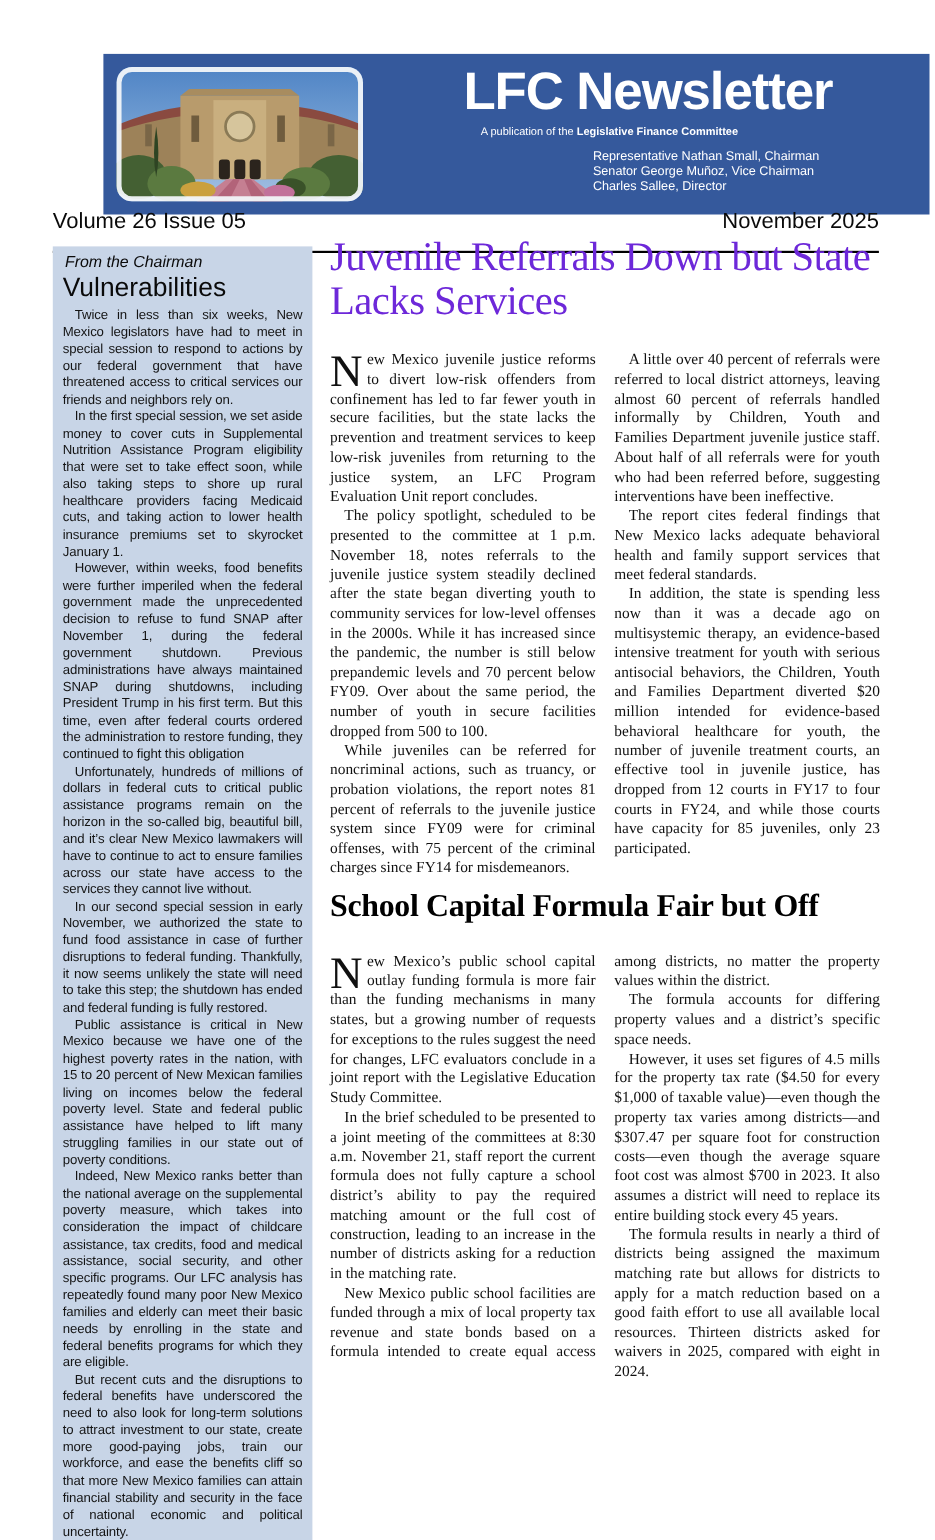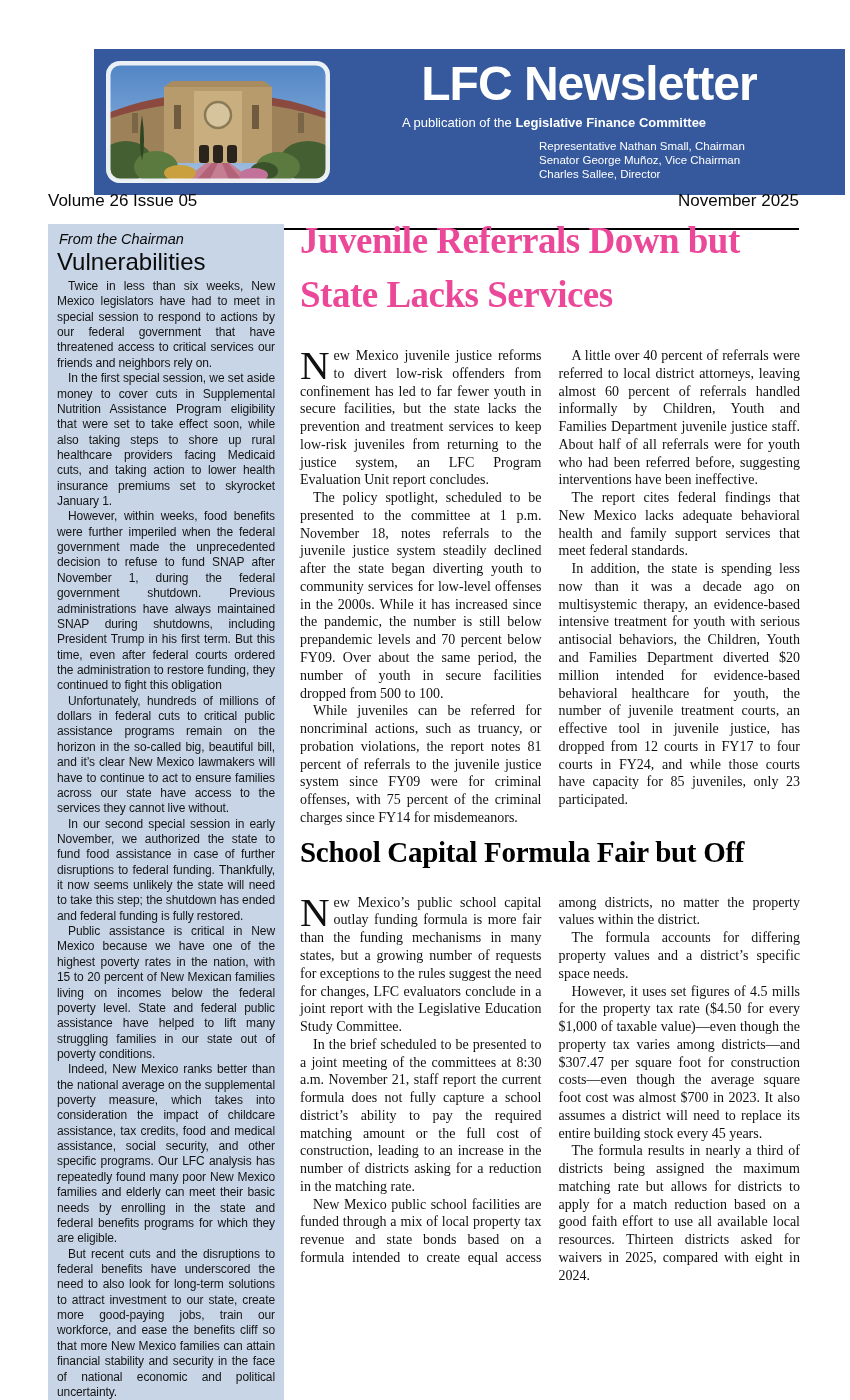--- a/index.html
+++ b/index.html
@@ -6,39 +6,39 @@
   .page{position:relative;width:850px;height:1400px;background:#ffffff;overflow:hidden;
         font-family:"Liberation Sans",sans-serif;color:#111;}
 
   
   .band{position:absolute;left:48px;top:49px;width:751px;height:146px;background:#35599c;margin-left:46px;}
   .logo{position:absolute;left:8px;top:8px;width:232px;height:130px;}
   .logo svg{display:block;}
   .band-right{position:absolute;left:250px;top:6px;width:490px;}
   .nl-title{font-size:48px;font-weight:bold;color:#ffffff;text-align:center;
             letter-spacing:-1px;line-height:58px;}
-  .nl-sub{font-size:13px;color:#ffffff;text-align:center;margin-top:2px;padding-right:70px;}
+  .nl-sub{font-size:10px;color:#ffffff;text-align:center;margin-top:2px;padding-right:70px;}
   .credits{margin-top:9px;margin-left:195px;font-size:11.5px;line-height:14px;color:#ffffff;}
 
   
   .volume-row{position:absolute;left:48px;top:190px;width:751px;display:flex;
-              justify-content:space-between;font-size:17px;line-height:22px;color:#0a0a0a;
+              justify-content:space-between;font-size:20px;line-height:22px;color:#0a0a0a;
               border-bottom:2px solid #000;padding-bottom:16px;}
 
   
   .sidebar{position:absolute;left:48px;top:224px;width:236px;min-height:1126px;
            background:#c8d5e7;box-sizing:border-box;padding:7px 9px 10px 9px;}
   .kicker{font-size:14.5px;font-weight:normal;font-style:italic;color:#0a0a0a;margin-left:2px;}
   .side-title{font-size:24px;font-weight:normal;text-align:left;margin:1px 0 3px 0;color:#0a0a0a;}
   .sidebar p{margin:0;text-indent:11px;font-size:12px;line-height:1.28;letter-spacing:-0.1px;
              text-align:justify;color:#141414;}
 
   
   .main{position:absolute;left:300px;top:214px;width:500px;font-family:"Liberation Serif",serif;}
-  .headline{font-weight:bold;color:#ec4899;margin:0;font-size:37px;line-height:54px;letter-spacing:-0.5px;}
+  .headline{font-weight:normal;color:#6d28d9;margin:0;font-size:37px;line-height:40px;letter-spacing:-0.5px;}
   .headline2{font-weight:bold;color:#000;margin:8px 0 0 0;font-size:29px;line-height:34px;letter-spacing:-0.3px;}
   .body{margin-top:25px;column-count:2;column-gap:17px;font-size:14px;line-height:1.27;
         text-align:justify;color:#101010;}
   .body p{margin:0;text-indent:13px;}
   .body p.lead{text-indent:0;}
   .body p.lead::first-letter{float:left;font-size:41px;line-height:33px;padding:2px 4px 0 0;}
 </style>
 </head>
 <body>
 

